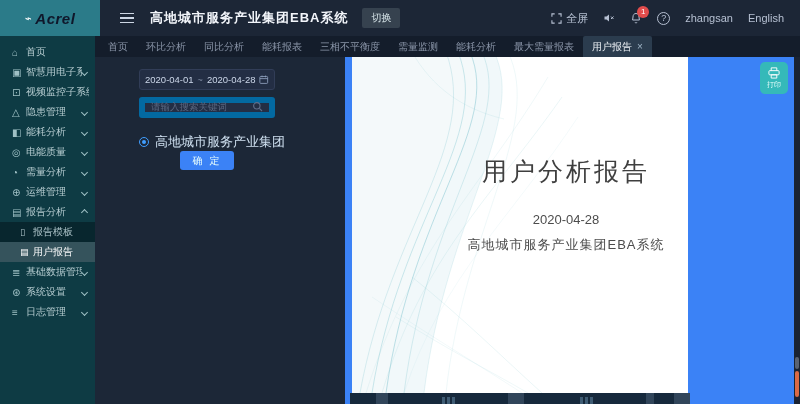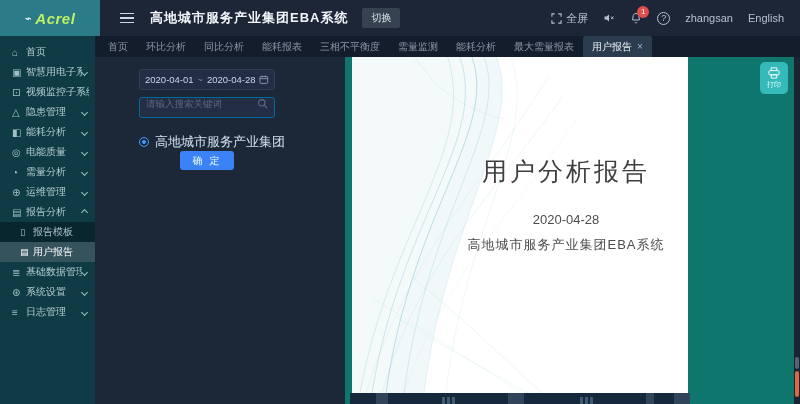--- a/index.html
+++ b/index.html
@@ -4,21 +4,21 @@
 <style>
   * { margin:0; padding:0; box-sizing:border-box; }
   html,body { width:800px; height:404px; overflow:hidden; background:#10161f; }
   body { font-family:"Liberation Sans","DejaVu Sans",sans-serif; }
   .app { width:800px; height:404px; display:flex; flex-direction:column; overflow:hidden; }
 
   
   .topbar { height:36px; display:flex; flex:none; background:#1c2636; }
   .logo { width:100px; height:36px; background:#2b7b89; display:flex; align-items:center; justify-content:center; gap:4px; flex:none; }
   .logo-mark { color:#ffffff; font-size:11px; transform:rotate(-8deg); }
-  .logo-text { color:#bef264; font-size:15px; font-weight:bold; font-style:italic; letter-spacing:.5px; }
+  .logo-text { color:#0f172a; font-size:15px; font-weight:bold; font-style:italic; letter-spacing:.5px; }
   .topbar-main { flex:1; display:flex; align-items:center; padding:0 16px 0 20px; }
   .hamburger { width:14px; display:flex; flex-direction:column; gap:3px; cursor:pointer; }
   .hamburger i { display:block; height:1.5px; background:#cdd6e4; }
   .app-title { color:#f2f5fa; font-size:13px; font-weight:bold; letter-spacing:1px; margin-left:16px; }
   .switch-btn { margin-left:14px; background:#36424f; color:#d6e4e8; border:none; font-size:10px; padding:3px 9px; border-radius:2px; cursor:pointer; }
   .topbar-right { margin-left:auto; display:flex; align-items:center; gap:15px; color:#b6c0d2; font-size:11px; }
   .tb-ico { display:inline-flex; align-items:center; gap:4px; cursor:pointer; color:#b6c0d2; }
   .bell-wrap { position:relative; }
   .badge { position:absolute; top:-6px; right:-7px; min-width:12px; height:12px; background:#e24c4c; border-radius:7px; color:#fff; font-size:8px; line-height:12px; text-align:center; padding:0 2px; }
   .q-circle { width:13px; height:13px; border:1px solid #b6c0d2; border-radius:50%; font-size:9px; line-height:11px; text-align:center; display:inline-block; }
@@ -46,32 +46,32 @@
   .tab-close { color:#9fb4c6; font-size:10px; cursor:pointer; }
 
   .workspace { flex:1; display:flex; overflow:hidden; }
 
   
   .filter-panel { width:250px; flex:none; background:#1c2737; padding:12px 0 0 10px; display:flex; flex-direction:column; }
   .fp-col { width:136px; display:flex; flex-direction:column;margin-left:34px; }
   .date-box { height:21px; background:#232e44; border:1px solid #313d57; border-radius:3px; display:flex; align-items:center; padding:0 5px; gap:4px; cursor:pointer; }
   .date-val { color:#cbd6e8; font-size:9.5px; white-space:nowrap; }
   .date-sep { color:#7c88a0; font-size:9px; }
-  .search-box { margin-top:7px; height:21px; background:#232e44; border:1px solid #0369a1; border-radius:3px; display:flex; align-items:flex-start; padding:0 6px; }
+  .search-box { margin-top:7px; height:21px; background:#232e44; border:6px solid #0369a1; border-radius:3px; display:flex; align-items:flex-end; padding:0 6px; }
   .search-box input { flex:1; background:transparent; border:none; outline:none; color:#c8d4e6; font-size:9.5px; min-width:0; font-family:inherit; }
   .search-box input::placeholder { color:#5a6780; }
   .tree-row { margin-top:15px; display:flex; align-items:center; gap:6px; cursor:pointer; }
   .radio { width:10px; height:10px; border:1px solid #409eff; border-radius:50%; position:relative; flex:none; }
   .radio::after { content:""; position:absolute; left:2px; top:2px; width:4px; height:4px; border-radius:50%; background:#409eff; }
   .tree-label { color:#cfe0f0; font-size:13px; white-space:nowrap; }
   .fp-spacer { flex:1; }
   .confirm-btn { width:54px; height:19px; background:#3b82f6; color:#eafffd; border:none; border-radius:3px; font-size:10px; margin:0 0 26px 41px; cursor:pointer; letter-spacing:2px; }
 
   
-  .report-area { flex:1; background:#0f766e; position:relative; overflow:hidden; }
+  .report-area { flex:1; background:#3b82f6; position:relative; overflow:hidden; }
   .report-page { position:absolute; left:7px; top:0; width:336px; height:336px; background:#ffffff; overflow:hidden; }
   .wave-svg { position:absolute; left:0; top:0; }
   .report-text { position:absolute; left:100px; right:8px; top:98px; text-align:center; }
   .report-title { font-size:25px; color:#3f3f3f; font-weight:500; letter-spacing:3px; }
   .report-date { margin-top:24px; font-size:13px; color:#4c4c4c; }
   .report-sub { margin-top:9px; font-size:13px; color:#4c4c4c; letter-spacing:1px; }
 
   .next-strip { position:absolute; left:5px; top:336px; width:340px; height:11px; background:#31455a; display:flex; align-items:stretch; overflow:hidden; }
   .ns-block { background:#16293c; height:100%; }
   .ns-gap { background:transparent; }

